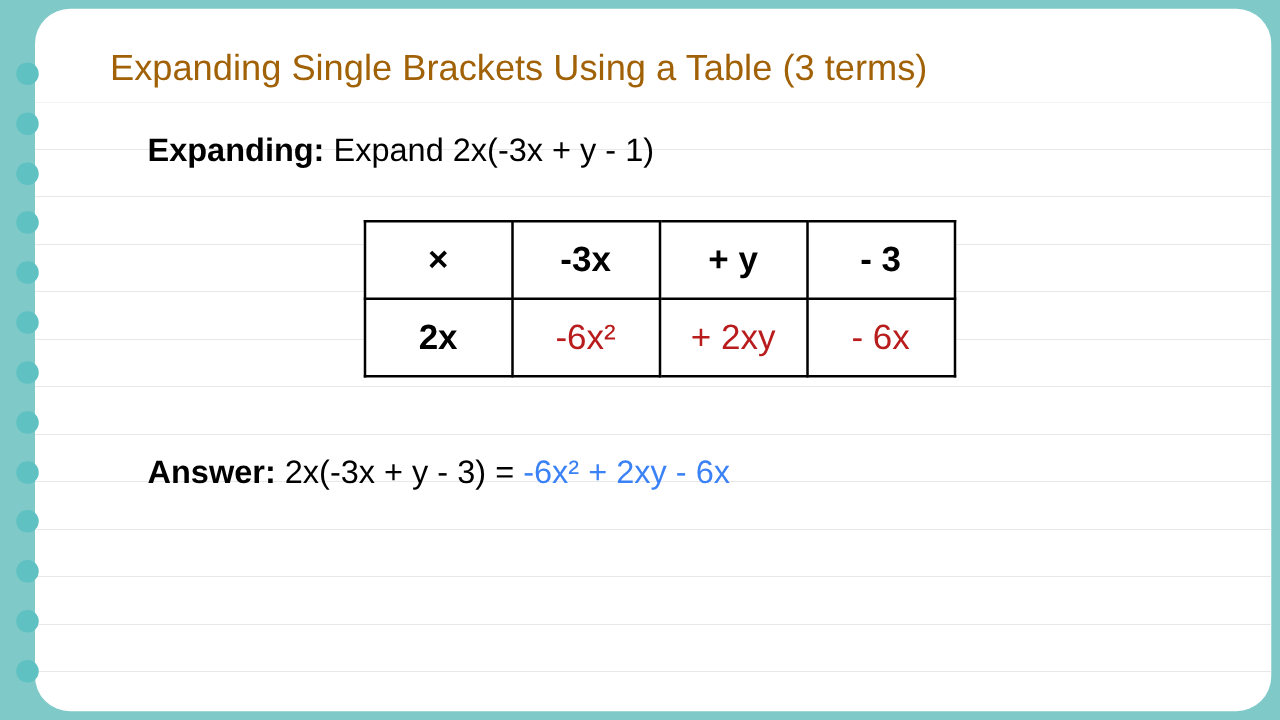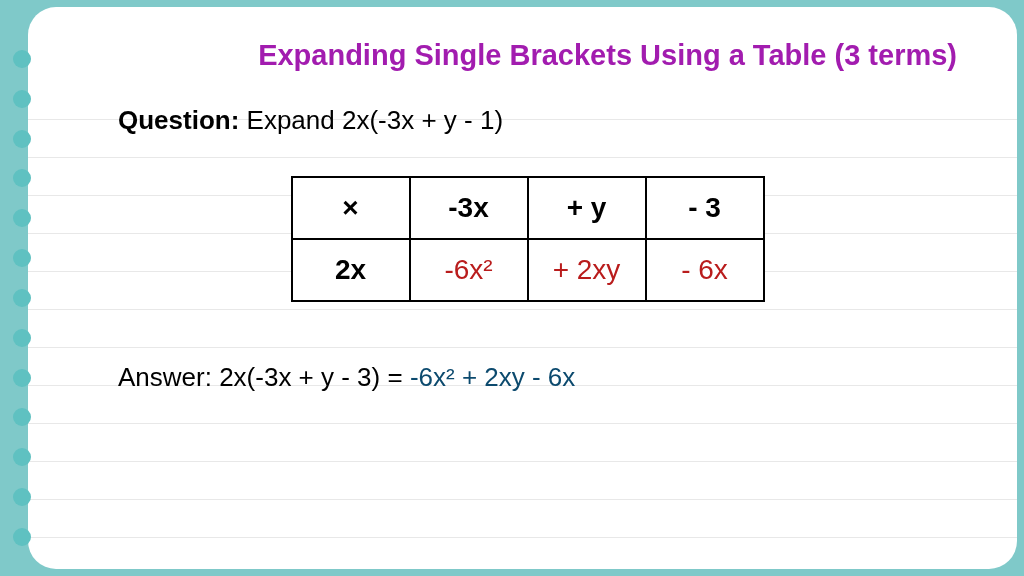--- a/index.html
+++ b/index.html
@@ -51,23 +51,23 @@
       height: 18px;
       border-radius: 50%;
       background: #5fc1c1;
     }
     .content {
       position: relative;
       z-index: 2;
     }
     .title {
       font-size: 29px;
-      font-weight: 700;
-      text-align: right;
-      color: #a21caf;
+      font-weight: 400;
+      text-align: left;
+      color: #a16207;
       margin-bottom: 33px;
       margin-left: -10px;
     }
     .question {
       font-size: 26px;
       color: #000;
       margin-bottom: 40px;
       margin-left: 20px;
     }
     .question b { font-weight: 700; }
@@ -88,22 +88,22 @@
       vertical-align: middle;
       font-size: 28px;
     }
     td.hdr { font-weight: 700; }
     td.ans { color: #b91c1c; font-weight: 400; }
     .answer {
       font-size: 26px;
       color: #000;
       margin-left: 20px;
     }
-    .answer b { font-weight: 400; }
-    .answer .red { color: #0c4a6e; }
+    .answer b { font-weight: 700; }
+    .answer .red { color: #3b82f6; }
   </style>
 </head>
 <body>
 
 <div class="holes">
   <div class="hole"></div>
     <div class="hole"></div>
     <div class="hole"></div>
   <div class="hole"></div>
     <div class="hole"></div>
@@ -116,21 +116,21 @@
     <div class="hole"></div>
   <div class="hole"></div>
 </div>
 
 <div class="card">
   <div class="lines"></div>
   <div class="content">
     <div class="title">Expanding Single Brackets Using a Table (3 terms)</div>
 
     <div class="question">
-      <b>Question:</b><span> Expand 2x(-3x + y - 1)</span>
+      <b>Expanding:</b><span> Expand 2x(-3x + y - 1)</span>
     </div>
 
     <div class="tablewrap">
       <table>
         <tbody>
             <tr>
           <td class="hdr">×</td>
           <td class="hdr">-3x</td>
           <td class="hdr">+ y</td>
           <td class="hdr">- 3</td>

